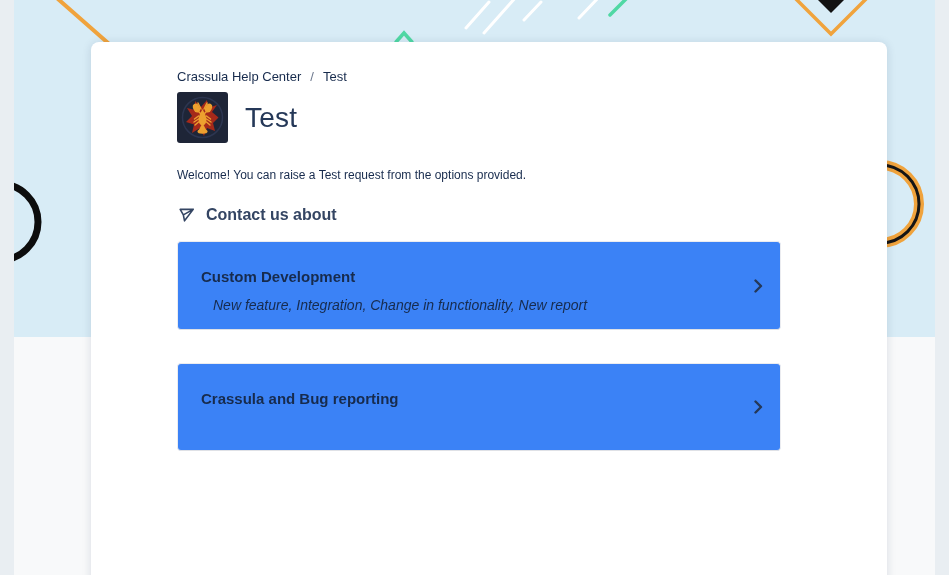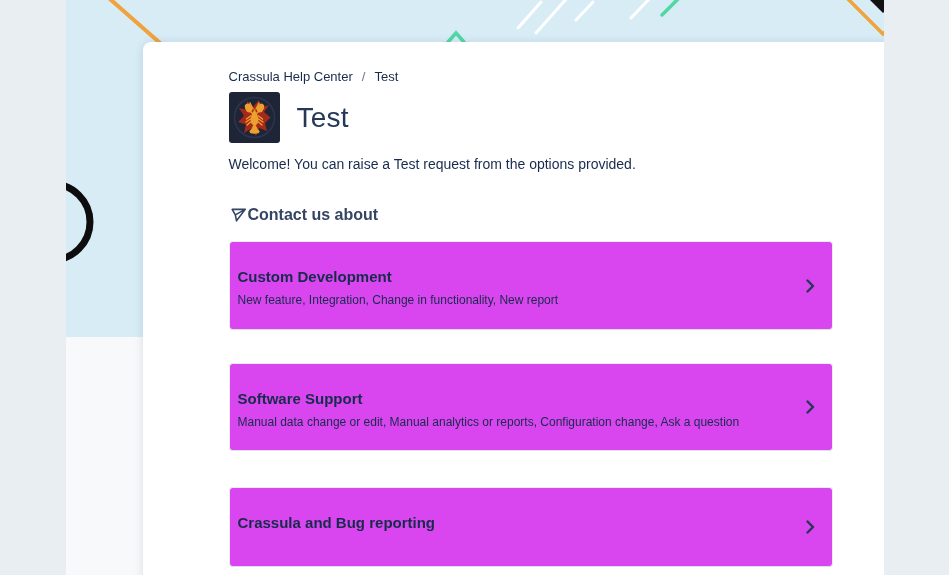--- a/index.html
+++ b/index.html
@@ -1,52 +1,52 @@
 <!DOCTYPE html>
 <html><head>
 <meta charset="utf-8">
 <style>
   html,body{margin:0;padding:0;}
   body{font-family:"Liberation Sans", sans-serif; background:#e9eef2;}
-  .stage{position:relative;width:818px;height:575px;overflow:hidden;background:#f8f9fa;margin:0 auto;}
+  .stage{position:relative;width:921px;height:575px;overflow:hidden;background:#f8f9fa;margin:0 auto;}
 
   
   .banner{position:absolute;left:0;top:0;width:949px;height:337px;background:#d8ecf6;overflow:hidden;}
   .banner svg{position:absolute;left:0;top:0;}
 
   
   .main-card{position:absolute;left:77px;top:42px;width:796px;height:560px;background:#ffffff;
              border-radius:8px 8px 0 0;box-shadow:0 1px 10px rgba(23,43,77,0.14);}
 
   
   .breadcrumb{position:absolute;left:86px;top:27px;display:flex;align-items:center;gap:9px;
               font-size:13px;color:#172b4d;}
   .breadcrumb .crumb-link{cursor:pointer;}
   .breadcrumb .sep{color:#6b778c;}
 
   
   .header-row{position:absolute;left:86px;top:50px;display:flex;align-items:center;gap:17px;}
   .logo{width:51px;height:51px;border-radius:3px;overflow:hidden;flex:0 0 auto;}
   .page-title{font-size:28px;font-weight:400;color:#253858;letter-spacing:0.2px;}
 
-  .welcome{position:absolute;left:86px;top:114px;font-size:14px;color:#172b4d;}
+  .welcome{position:absolute;left:86px;top:126px;font-size:12px;color:#172b4d;}
 
-  .section-heading{position:absolute;left:86px;top:163px;display:flex;align-items:center;
+  .section-heading{position:absolute;left:86px;top:163px;display:flex;align-items:center;gap:10px;
                    font-size:16px;font-weight:700;color:#344563;}
   .section-heading .send{width:19px;height:19px;display:block;}
 
   
   .options{position:absolute;left:86px;top:199px;width:604px;}
-  .option{position:relative;box-sizing:border-box;background:#d946ef;border:1px solid #ebecf0;
-          border-bottom-color:#dfe1e6;border-radius:4px;padding:26px 48px 0 8px;cursor:pointer;}
+  .option{position:relative;box-sizing:border-box;background:#3b82f6;border:1px solid #ebecf0;
+          border-bottom-color:#dfe1e6;border-radius:4px;padding:26px 48px 0 23px;cursor:pointer;}
   .option:nth-child(1){min-height:89px;margin-bottom:33px;}
   .option:nth-child(2){min-height:88px;margin-bottom:36px;}
   .option:nth-child(3){min-height:80px;}
   .option-title{font-size:15px;font-weight:700;color:#172b4d;margin:0 0 8px 0;}
-  .option-desc{font-size:12px;color:#172b4d;margin:0;}
+  .option-desc{font-size:14px;color:#172b4d;margin:12px;font-style:italic;}
   .option .chev{position:absolute;right:17px;top:50%;margin-top:-7px;width:9px;height:14px;}
 </style>
 </head>
 <body>
 
 <div class="stage">
 
   <div class="banner">
     <svg width="949" height="337" viewBox="0 0 949 337">
 
@@ -125,27 +125,20 @@
     <div class="options">
 
       <div class="option">
         <p class="option-title">Custom Development</p>
         <p class="option-desc">New feature, Integration, Change in functionality, New report</p>
         <svg class="chev" viewBox="0 0 9 14">
           <path d="M1.5 1.5 L7 7 L1.5 12.5" fill="none" stroke="#253858" stroke-width="2.4" stroke-linecap="round" stroke-linejoin="round"></path>
         </svg>
       </div>
 
-      <div class="option">
-        <p class="option-title">Software Support</p>
-        <p class="option-desc">Manual data change or edit, Manual analytics or reports, Configuration change, Ask a question</p>
-        <svg class="chev" viewBox="0 0 9 14">
-          <path d="M1.5 1.5 L7 7 L1.5 12.5" fill="none" stroke="#253858" stroke-width="2.4" stroke-linecap="round" stroke-linejoin="round"></path>
-        </svg>
-      </div>
 
       <div class="option">
         <p class="option-title">Crassula and Bug reporting</p>
         <svg class="chev" viewBox="0 0 9 14">
           <path d="M1.5 1.5 L7 7 L1.5 12.5" fill="none" stroke="#253858" stroke-width="2.4" stroke-linecap="round" stroke-linejoin="round"></path>
         </svg>
       </div>
 
     </div>
   </div>

